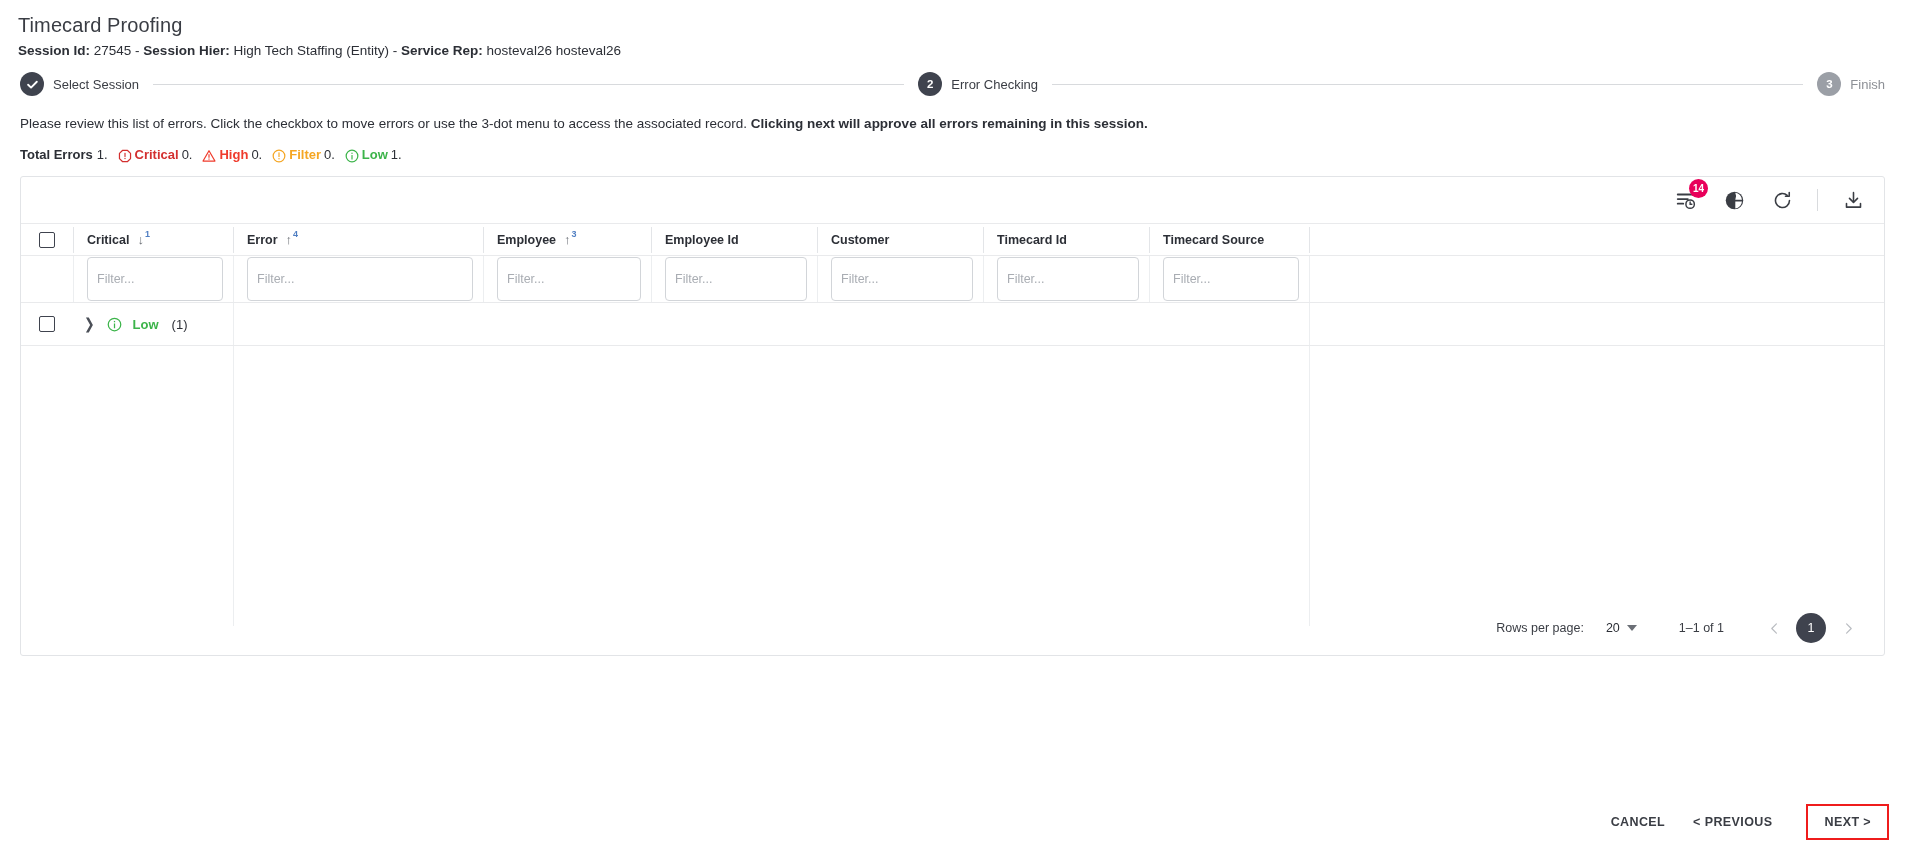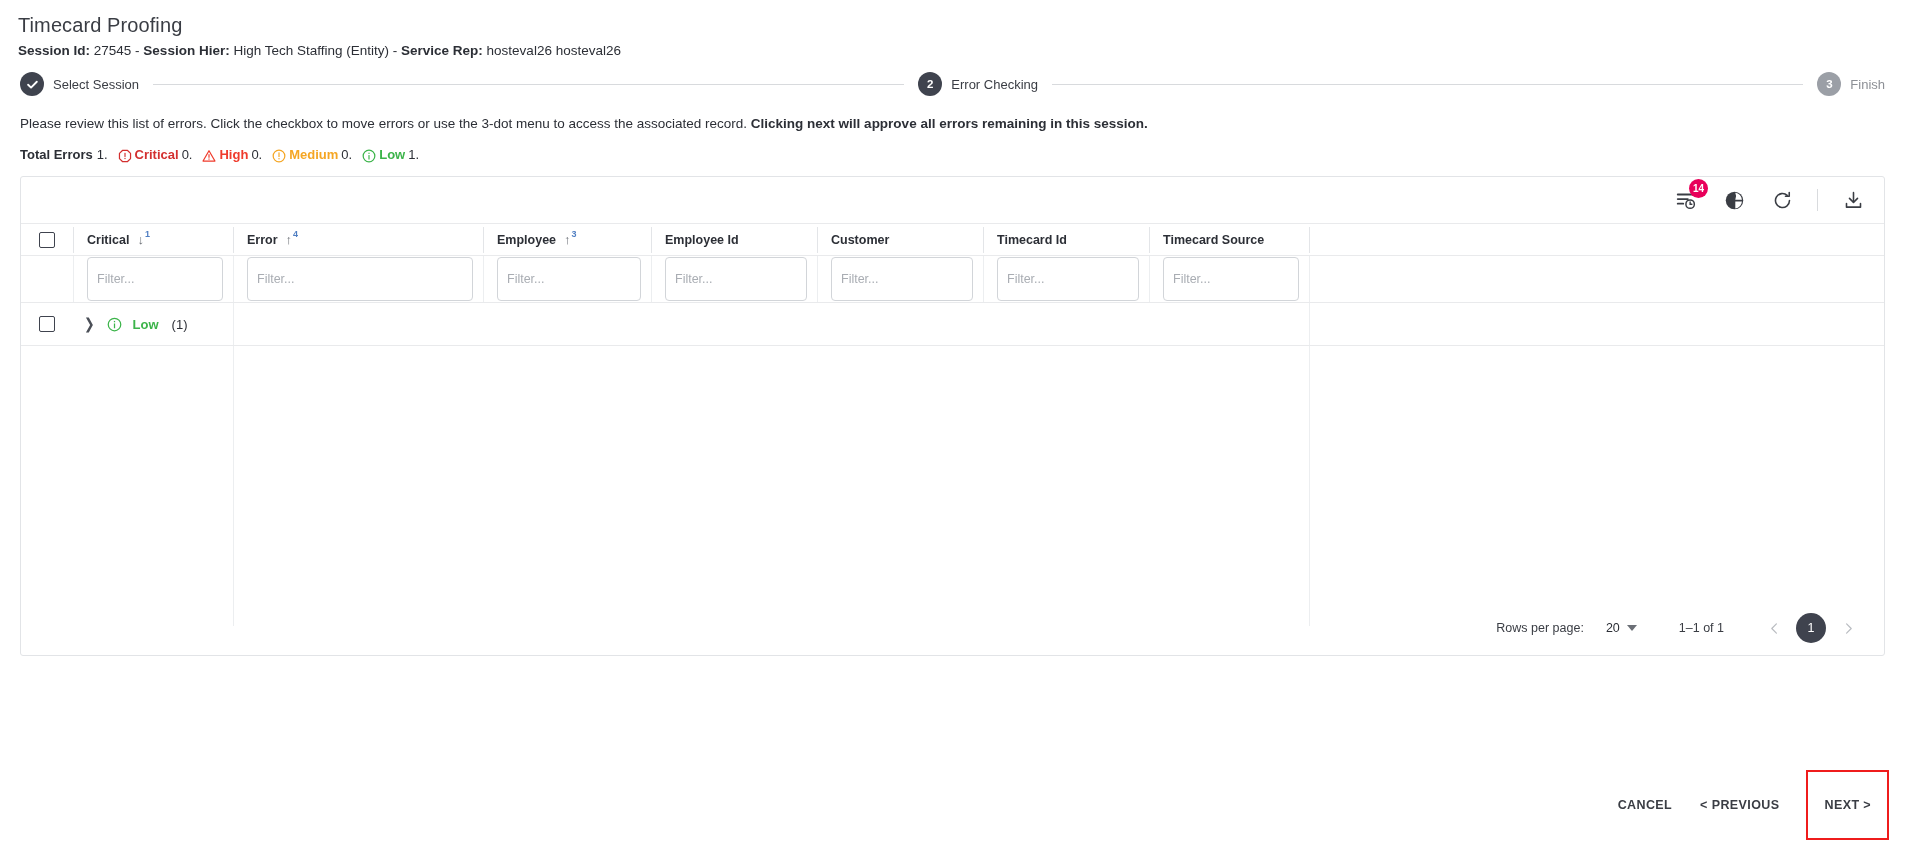--- a/index.html
+++ b/index.html
@@ -154,21 +154,21 @@
   
   .footer-actions {
     position:absolute; right:16px; bottom:14px;
     display:flex; align-items:center; gap:0;
   }
   .btn-text {
     font-size:12.5px; font-weight:700; color:#3a3d44; letter-spacing:0.4px;
     padding: 8px 14px; cursor:pointer; background:none; border:none;
     font-family:"Liberation Sans", sans-serif;
   }
-  .btn-next-wrap { border:2.5px solid #ef1c1c; padding:18px 2px; margin-left:13px; }
+  .btn-next-wrap { border:2.5px solid #ef1c1c; padding:1px 2px; margin-left:20px; }
 </style>
 </head>
 <body>
 
 <div class="page">
 
   <div class="header">
     <div class="app-title">Timecard Proofing</div>
     <div class="session-info">
       <b>Session Id:</b>
@@ -231,21 +231,21 @@
       <span class="sev-name" style="color:#ef3b2c">High</span>
     </span>
     <span class="num">0.</span>
 
     <span class="sev-chip">
       <svg class="sev-ico" viewBox="0 0 24 24">
         <circle cx="12" cy="12" r="10" fill="none" stroke="#f5a623" stroke-width="2.1"></circle>
         <rect x="11" y="5.8" width="2" height="8" fill="#f5a623"></rect>
         <rect x="11" y="15.6" width="2" height="2.1" fill="#f5a623"></rect>
       </svg>
-      <span class="sev-name" style="color:#f5a623">Medium</span>
+      <span class="sev-name" style="color:#f5a623">Filter</span>
     </span>
     <span class="num">0.</span>
 
     <span class="sev-chip">
       <svg class="sev-ico" viewBox="0 0 24 24">
         <circle cx="12" cy="12" r="10" fill="none" stroke="#3cb44a" stroke-width="2.1"></circle>
         <rect x="11" y="10.4" width="2" height="7.6" fill="#3cb44a"></rect>
         <rect x="11" y="6.3" width="2" height="2.1" fill="#3cb44a"></rect>
       </svg>
       <span class="sev-name" style="color:#3cb44a">Low</span>

